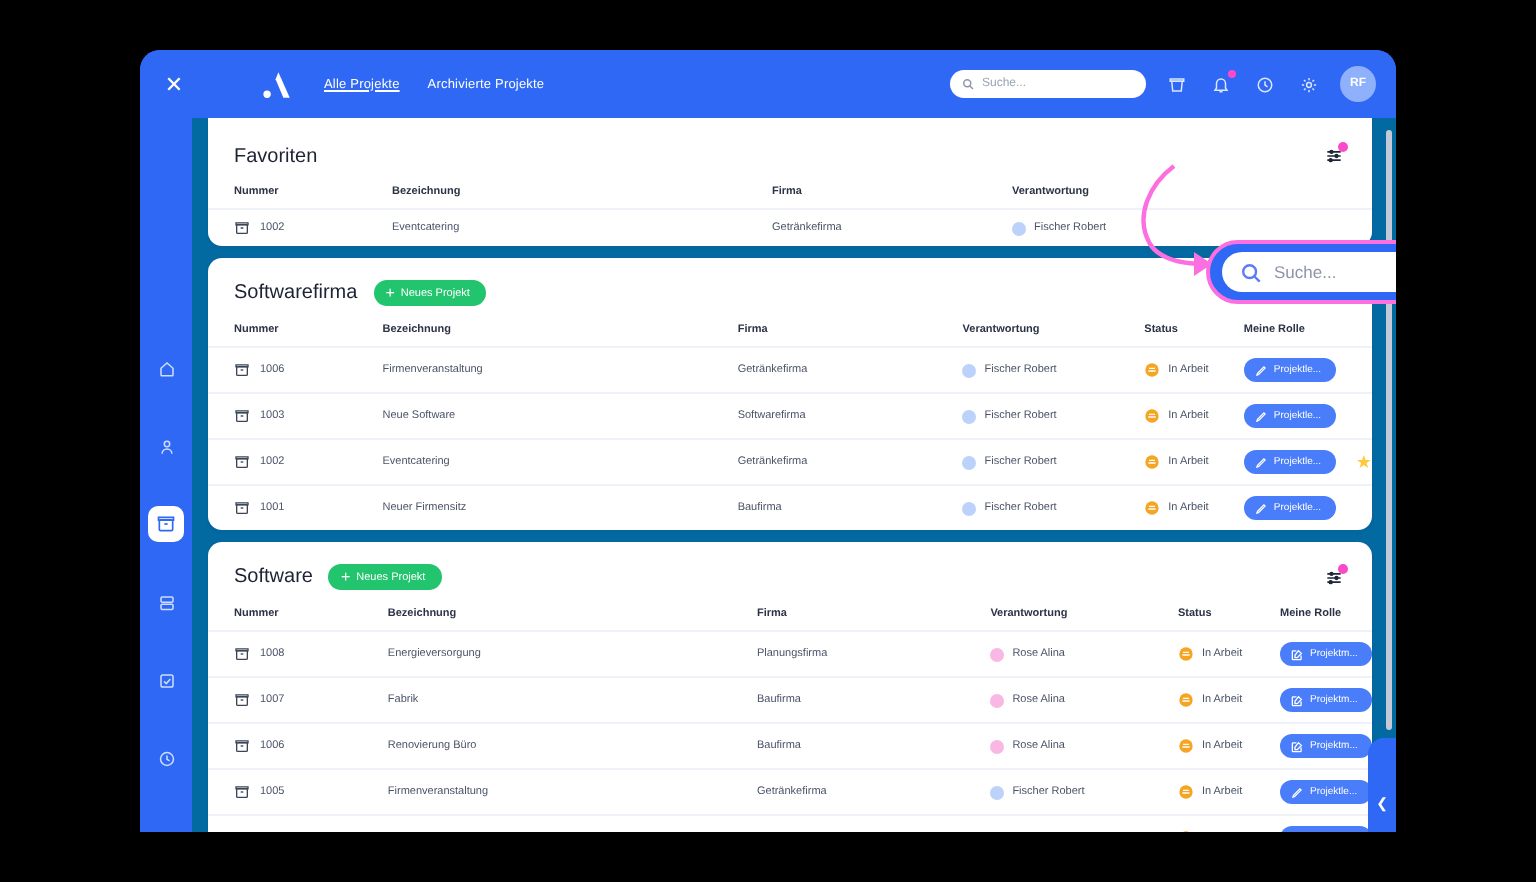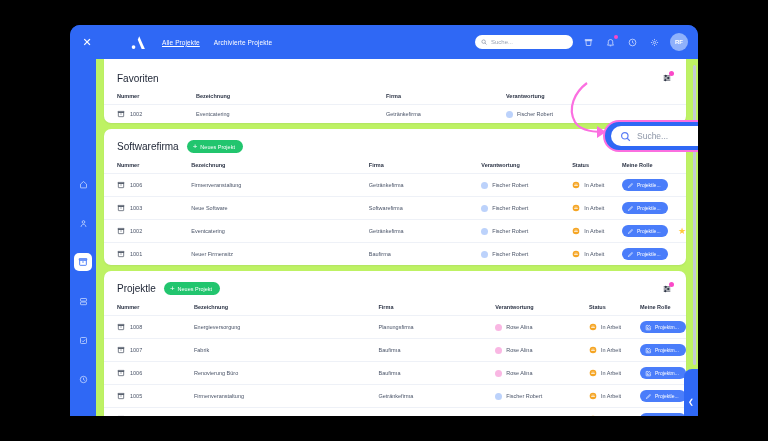--- a/index.html
+++ b/index.html
@@ -75,21 +75,21 @@
   .sb-item {
     width: 18px; height: 18px; border-radius: 5px;
     display: flex; align-items: center; justify-content: center;
     color: #cfdeff; cursor: pointer;
   }
   .sb-item.active { background: #ffffff; color: #2f68f5; }
 
   
   .content {
     position: absolute; left: 26px; top: 34px; right: 0; bottom: 0;
-    background: #bef264;
+    background: #0369a1;
     overflow: hidden;
   }
   .scrollarea { position: absolute; inset: 0; padding: 0 4px 0 0; }
   .card {
     background: #ffffff;
     border-radius: 7px;
     margin: 0 8px 6px 8px;
     box-shadow: 0 1px 2px rgba(30,50,90,.07);
   }
   .card:first-child { border-radius: 0 0 7px 7px; margin-top: 0; padding-top: 2px; }
@@ -523,21 +523,21 @@
                     </div>
 
       </div>
                 </td>
               </tr>
             </tbody>
           </table>
         </div>
         <div class="card">
           <div class="card-head">
-            <div class="card-title">Projektle</div>
+            <div class="card-title">Software</div>
             <div class="new-btn">
               <span class="plus">+</span>
               <span>Neues Projekt</span>
             </div>
             <div class="filter-icon">
               <svg width="10" height="10" viewBox="0 0 24 24" fill="none" stroke="#1f2738" stroke-width="2">
                 <path d="M4 7h16M4 12h16M4 17h16"></path>
                 <circle cx="9" cy="7" r="1.6" fill="#1f2738"></circle>
                 <circle cx="15" cy="12" r="1.6" fill="#1f2738"></circle>
                 <circle cx="8" cy="17" r="1.6" fill="#1f2738"></circle>

